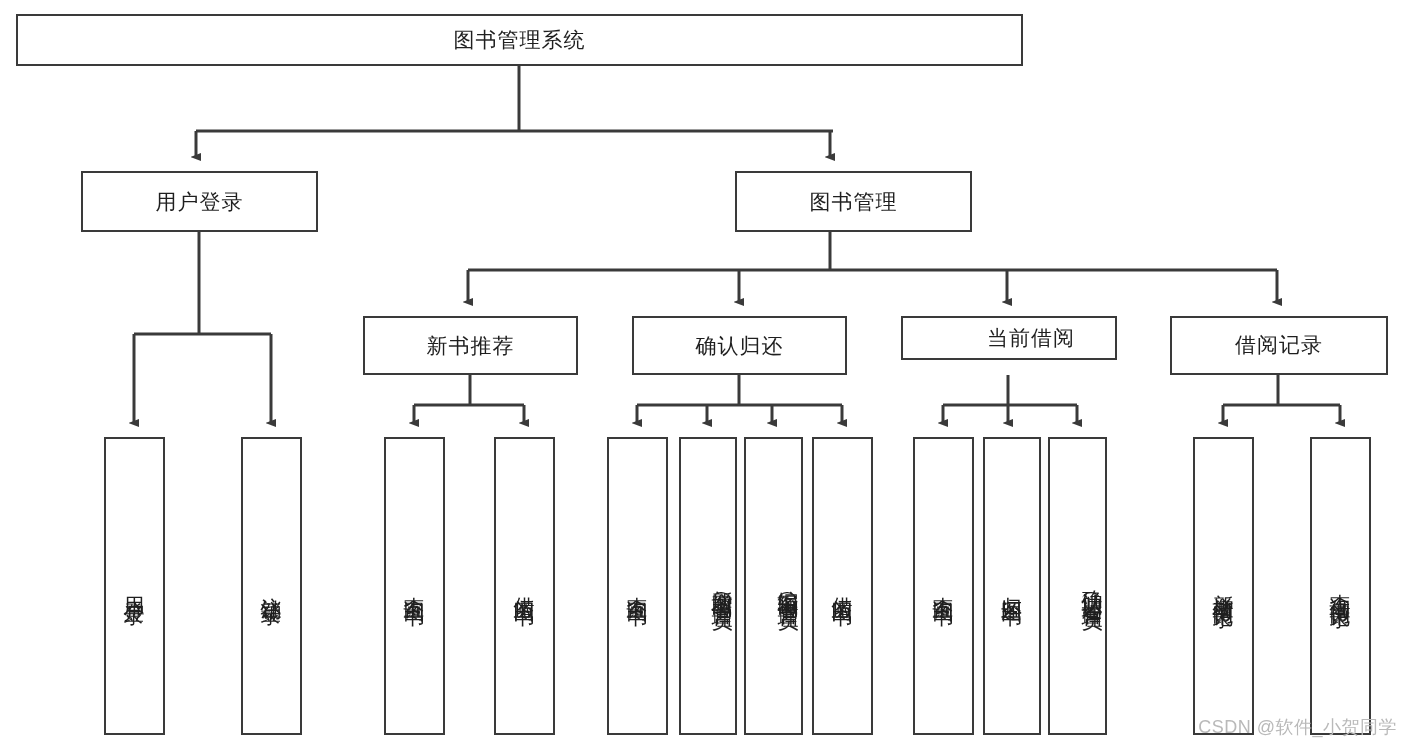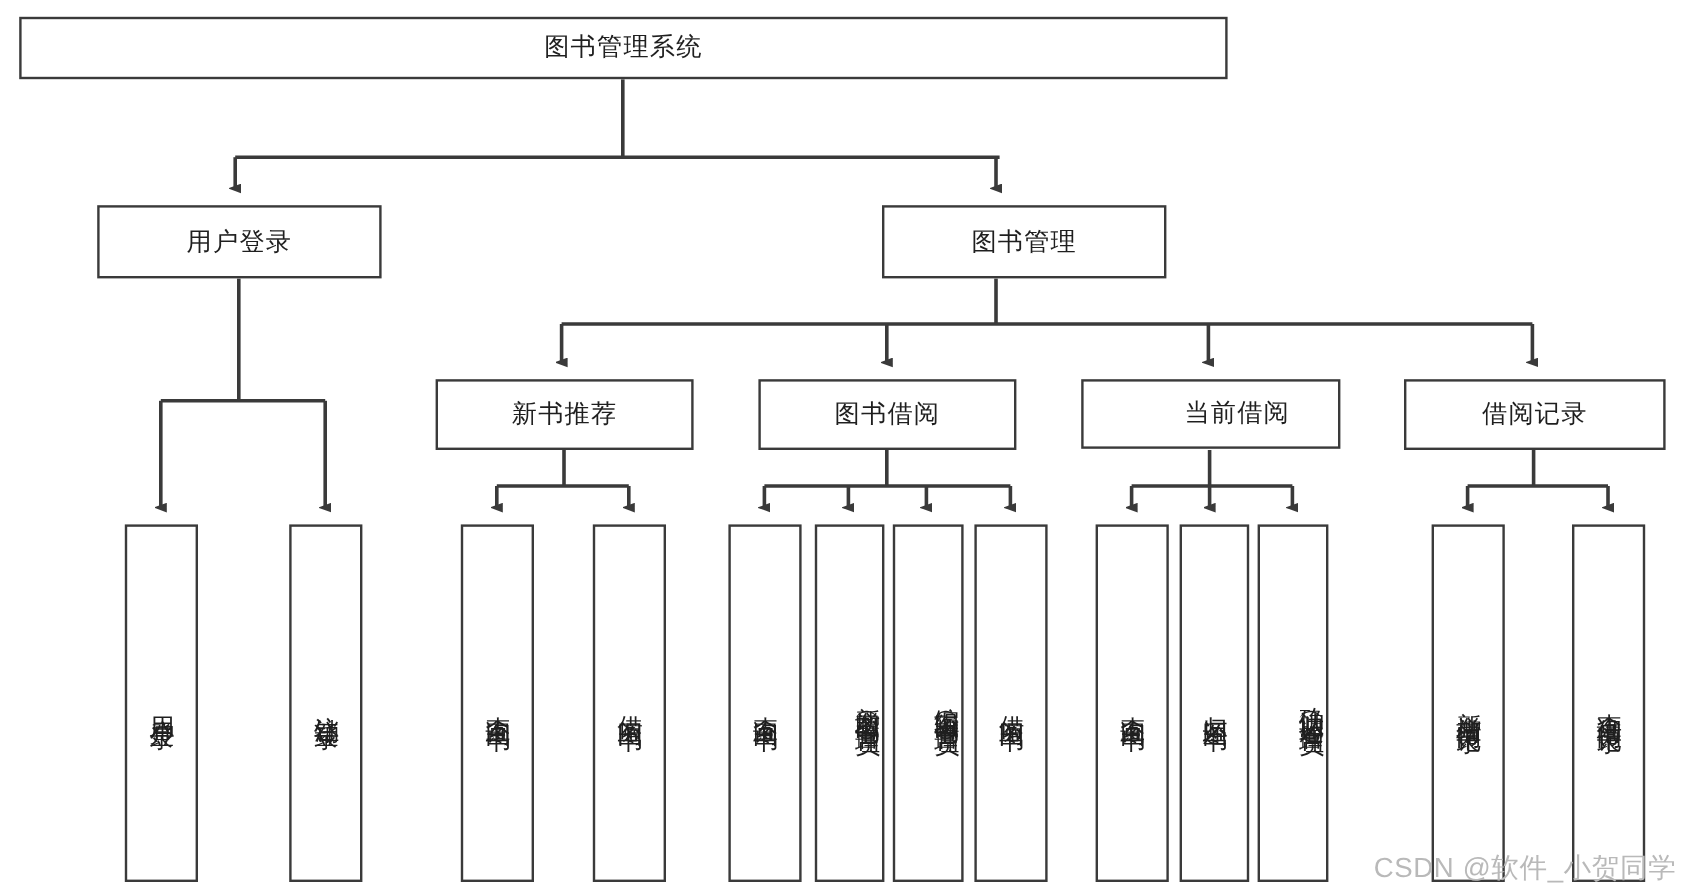--- a/index.html
+++ b/index.html
@@ -55,21 +55,21 @@
   .node-v.v-top {
     align-items: flex-start;
   }
   .node-v.v-mid {
     align-items: center;
   }
   #watermark {
     position: absolute;
     right: 8px;
     bottom: 8px;
-    font-size: 23px;
+    font-size: 18px;
     color: #b9b9b9;
     letter-spacing: 0.5px;
     white-space: nowrap;
     pointer-events: none;
   }
 </style>
 </head>
 <body>
 
 <div id="diagram-root">
@@ -133,23 +133,23 @@
     <span>用户登录</span>
   </div>
   <div class="node node-h" style="left:711px; top:171px; width:237px; height:61px;margin-left:24px;">
     <span>图书管理</span>
   </div>
 
   <div class="node node-h" style="left:363px; top:316px; width:215px; height:59px;text-align:center;">
     <span>新书推荐</span>
   </div>
   <div class="node node-h" style="left:632px; top:316px; width:215px; height:59px;">
-    <span>图书借阅</span>
-  </div>
-  <div class="node node-h" style="left:901px; top:316px; width:216px; height:58px;padding-left:44px;">
+    <span>确认归还</span>
+  </div>
+  <div class="node node-h" style="left:901px; top:316px; width:216px; height:44px;padding-left:44px;">
     <span>当前借阅</span>
   </div>
   <div class="node node-h" style="left:1170px; top:316px; width:218px; height:59px;font-family:Liberation Serif, serif;">
     <span>借阅记录</span>
   </div>
 
   <div class="node node-v v-mid" style="left:104px; top:437px; width:61px; height:298px;">
     <span>用户登录</span>
   </div>
   <div class="node node-v v-mid" style="left:241px; top:437px; width:61px; height:298px;">

